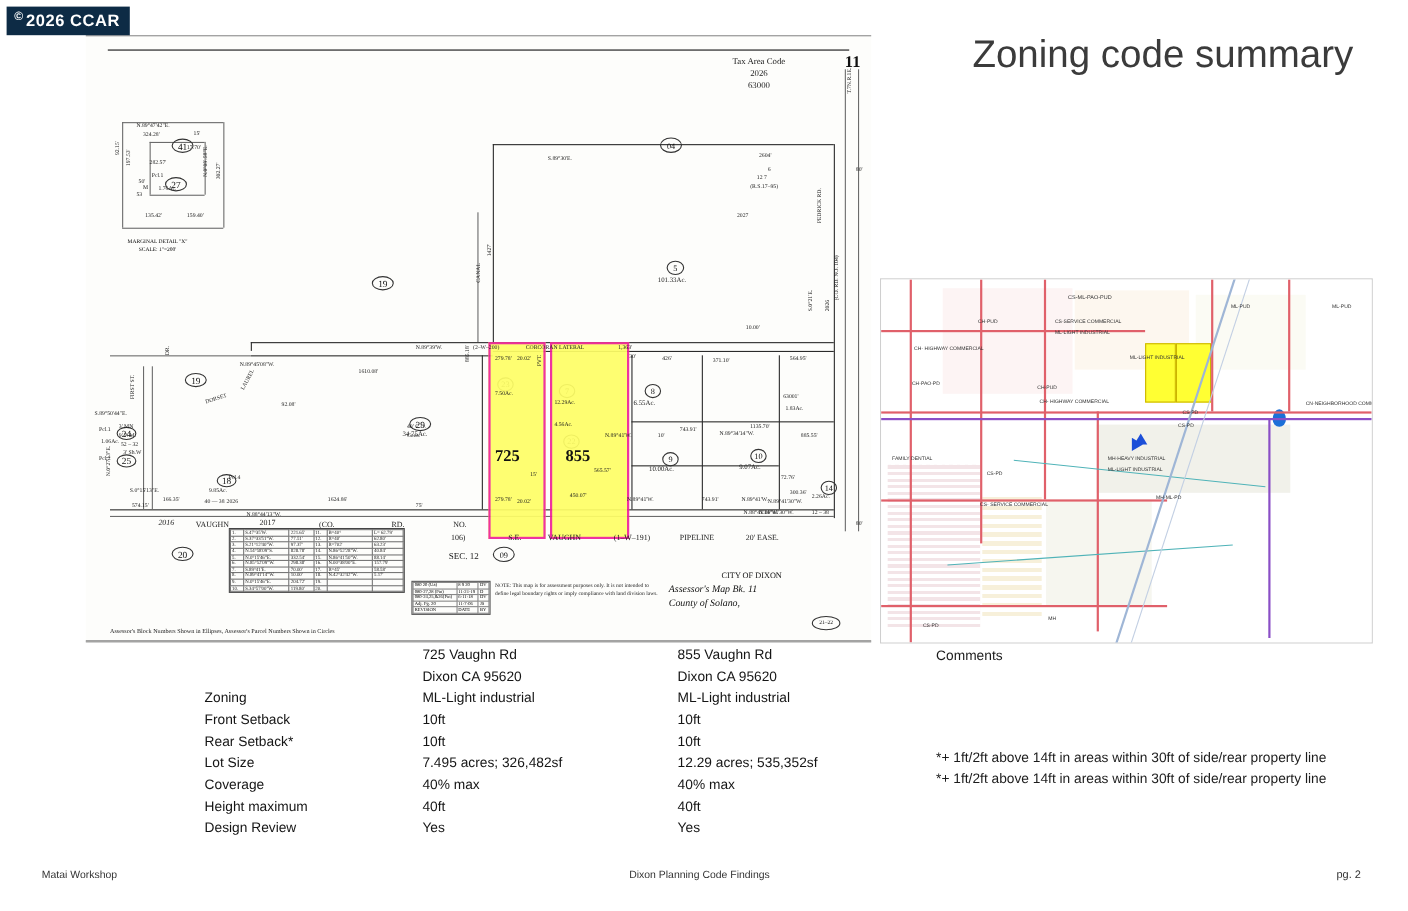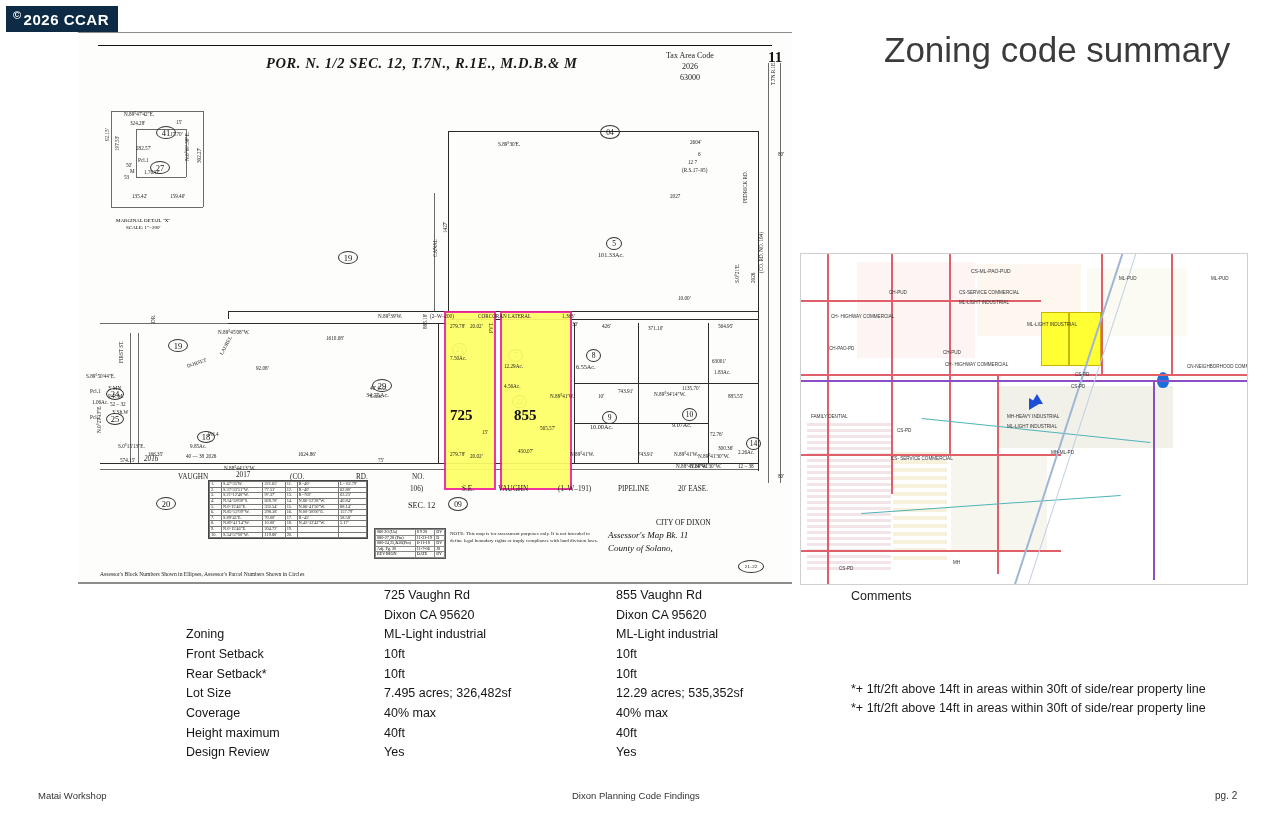--- a/index.html
+++ b/index.html
@@ -295,21 +295,20 @@
 </style>
 </head>
 <body>
 
 <div id="watermark">
   <span class="c">©</span><span>2026 CCAR</span>
 </div>
 
 <div id="map-panel">
 
-  <div id="map-title">POR. N. 1/2 SEC. 12, T.7N., R.1E., M.D.B.&amp; M</div>
 
   <div id="tax-area-code">
     <div>Tax Area Code</div>
     <div>2026</div>
     <div>63000</div>
   </div>
   <div id="sheet-no">11</div>
 
   <div class="mline" style="left:20px;top:12px;width:674px;height:1px;background:#111;"></div>
 
@@ -450,21 +449,21 @@
   <div class="mtxt s5" style="left:30px;top:360px;">9'   P.   M.</div>
   <div class="mtxt s5" style="left:32px;top:368px;">52 – 32</div>
   <div class="mtxt s5" style="left:34px;top:376px;">3' Sh.W</div>
   <div class="mtxt s5" style="left:18px;top:400px;transform:rotate(-90deg);transform-origin:left top;">N.0°27'13"E.</div>
   <div class="mtxt s5" style="left:40px;top:410px;">S.0°15'13"E.</div>
   <div class="mtxt s5" style="left:70px;top:418px;">166.35'</div>
   <div class="mtxt s5" style="left:42px;top:424px;">574.15'</div>
   <div class="mtxt s5" style="left:128px;top:420px;">2026</div>
   <div class="mtxt s5" style="left:220px;top:418px;">1624.86'</div>
   <div class="mtxt s5" style="left:146px;top:432px;">N.88°44'13"W.</div>
-  <div class="mtxt s7" style="left:66px;top:422px;font-style:italic;">2016</div>
+  <div class="mtxt s7" style="left:66px;top:438px;font-style:italic;">2016</div>
   <div class="mtxt s7" style="left:100px;top:440px;">VAUGHN</div>
   <div class="mtxt s7" style="left:158px;top:438px;">2017</div>
   <div class="mtxt s7" style="left:212px;top:440px;">(CO.</div>
   <div class="mtxt s7" style="left:278px;top:440px;">RD.</div>
   <div class="mtxt s7" style="left:334px;top:440px;">NO.</div>
   <div class="mtxt s7" style="left:332px;top:452px;">106)</div>
   <div class="mtxt s7" style="left:384px;top:452px;">S.E.</div>
   <div class="mtxt s7" style="left:420px;top:452px;">VAUGHN</div>
   <div class="mtxt s7" style="left:480px;top:452px;">(1–W–191)</div>
   <div class="mtxt s7" style="left:540px;top:452px;">PIPELINE</div>

